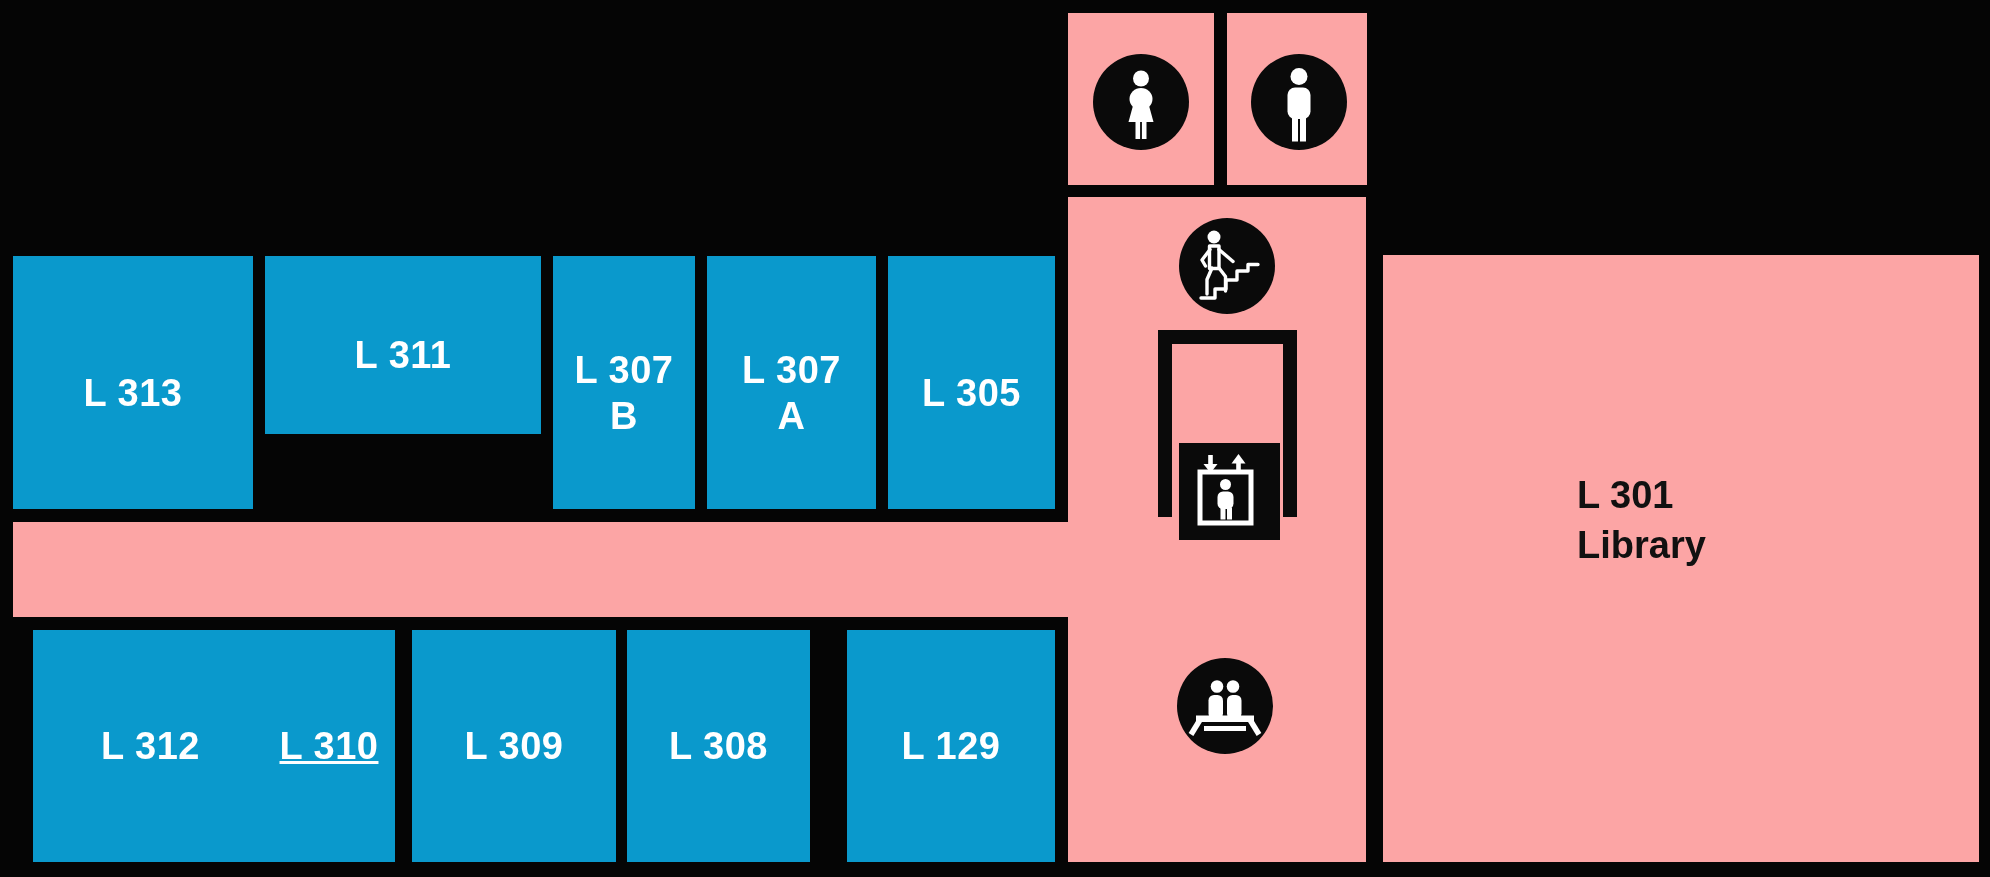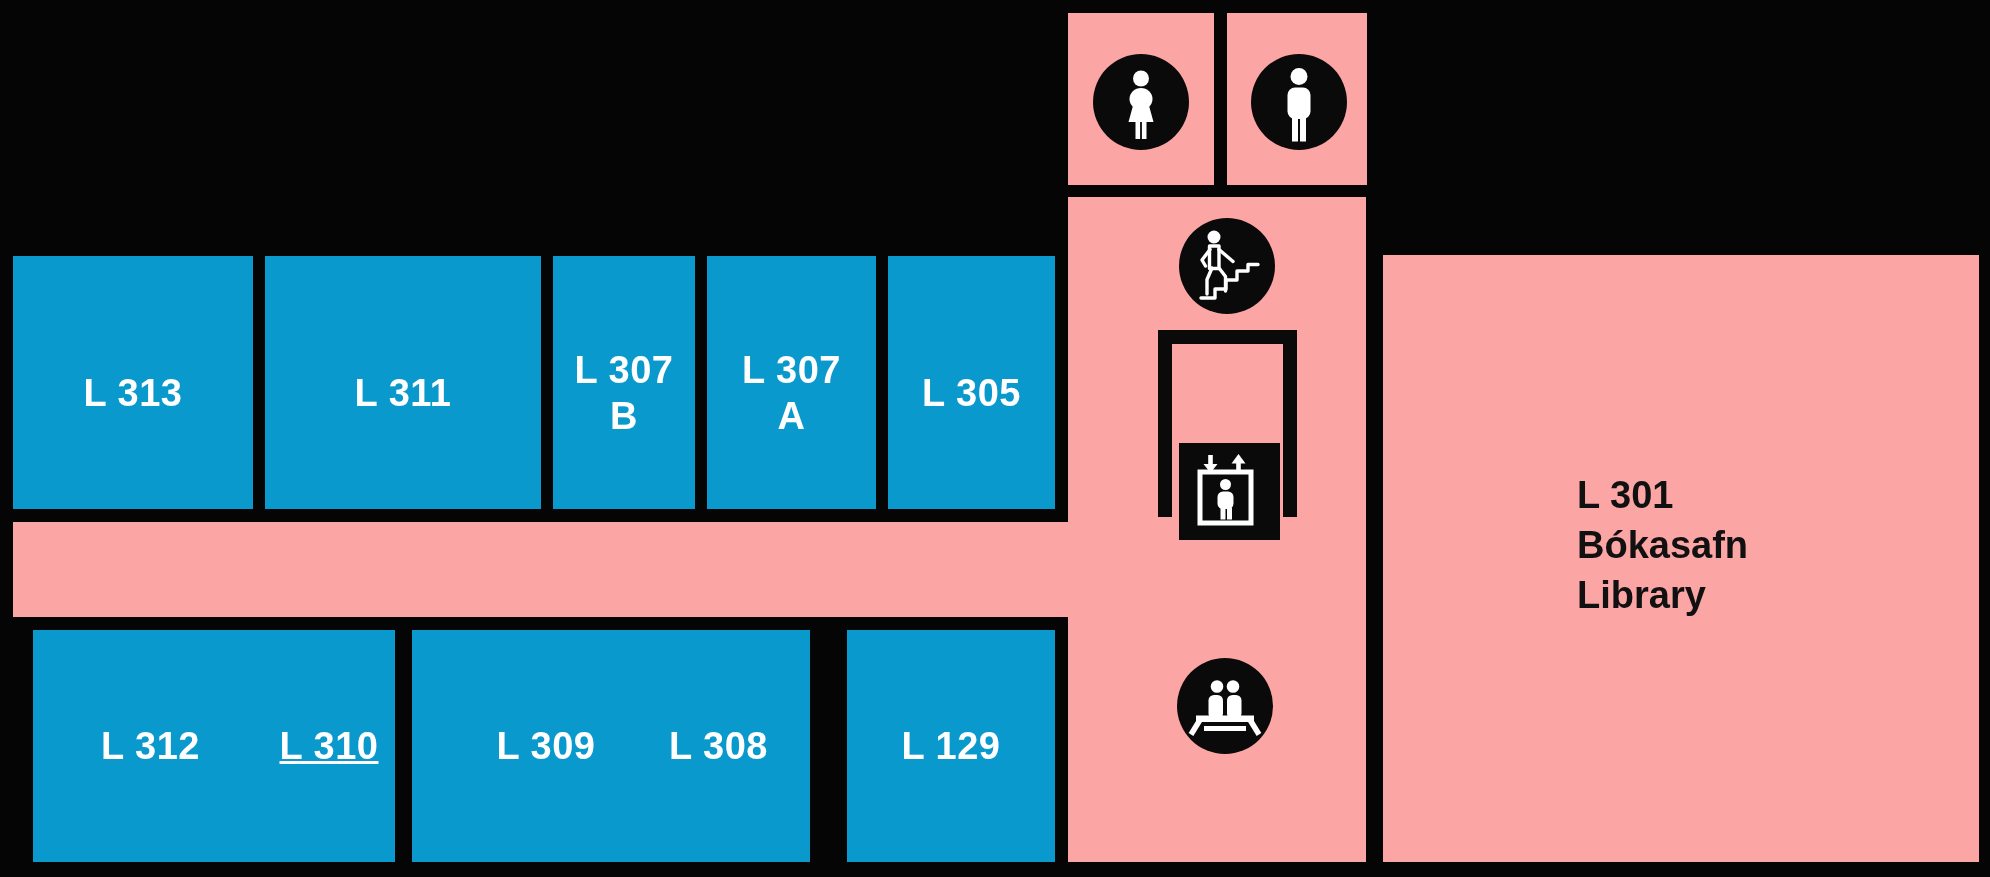--- a/index.html
+++ b/index.html
@@ -44,50 +44,49 @@
 <div id="plan">
 
   <div class="floor" style="left:13px;top:522px;width:1056px;height:95px;"></div>
   <div class="floor" style="left:1068px;top:197px;width:298px;height:665px;"></div>
   <div class="floor" style="left:1068px;top:13px;width:146px;height:172px;"></div>
   <div class="floor" style="left:1227px;top:13px;width:140px;height:172px;"></div>
 
   <div class="floor" style="left:1383px;top:255px;width:596px;height:607px;">
     <div class="libtext" style="left:194px;top:215px;">
       <div>L 301</div>
-      <div>Bókasafn</div>
       <div>Library</div>
     </div>
   </div>
 
   <div class="room toprow" style="left:13px;top:256px;width:240px;height:253px;">
     <span>L 313</span>
   </div>
-  <div class="room toprow" style="left:265px;top:256px;width:276px;height:253px;">
+  <div class="room toprow" style="left:265px;top:256px;width:276px;height:178px;">
     <span>L 311</span>
   </div>
   <div class="room toprow" style="left:553px;top:256px;width:142px;height:253px;">
     <span>L 307</span>
     <span>B</span>
   </div>
   <div class="room toprow" style="left:707px;top:256px;width:169px;height:253px;">
     <span>L 307</span>
     <span>A</span>
   </div>
   <div class="room toprow" style="left:888px;top:256px;width:167px;height:253px;">
     <span>L 305</span>
   </div>
 
   <div class="room" style="left:13px;top:630px;width:235px;height:232px;margin-left:20px;">
     <span>L 312</span>
   </div>
   <div class="room" style="left:263px;top:630px;width:132px;height:232px;text-decoration:underline;">
     <span>L 310</span>
   </div>
-  <div class="room" style="left:412px;top:630px;width:204px;height:232px;padding-left:32px;">
+  <div class="room" style="left:412px;top:630px;width:204px;height:232px;">
     <span>L 309</span>
   </div>
   <div class="room" style="left:627px;top:630px;width:183px;height:232px;">
     <span>L 308</span>
   </div>
   <div class="room" style="left:847px;top:630px;width:208px;height:232px;">
     <span>L 129</span>
   </div>
 
   <div class="icon" style="left:1093px;top:54px;width:96px;height:96px;">

